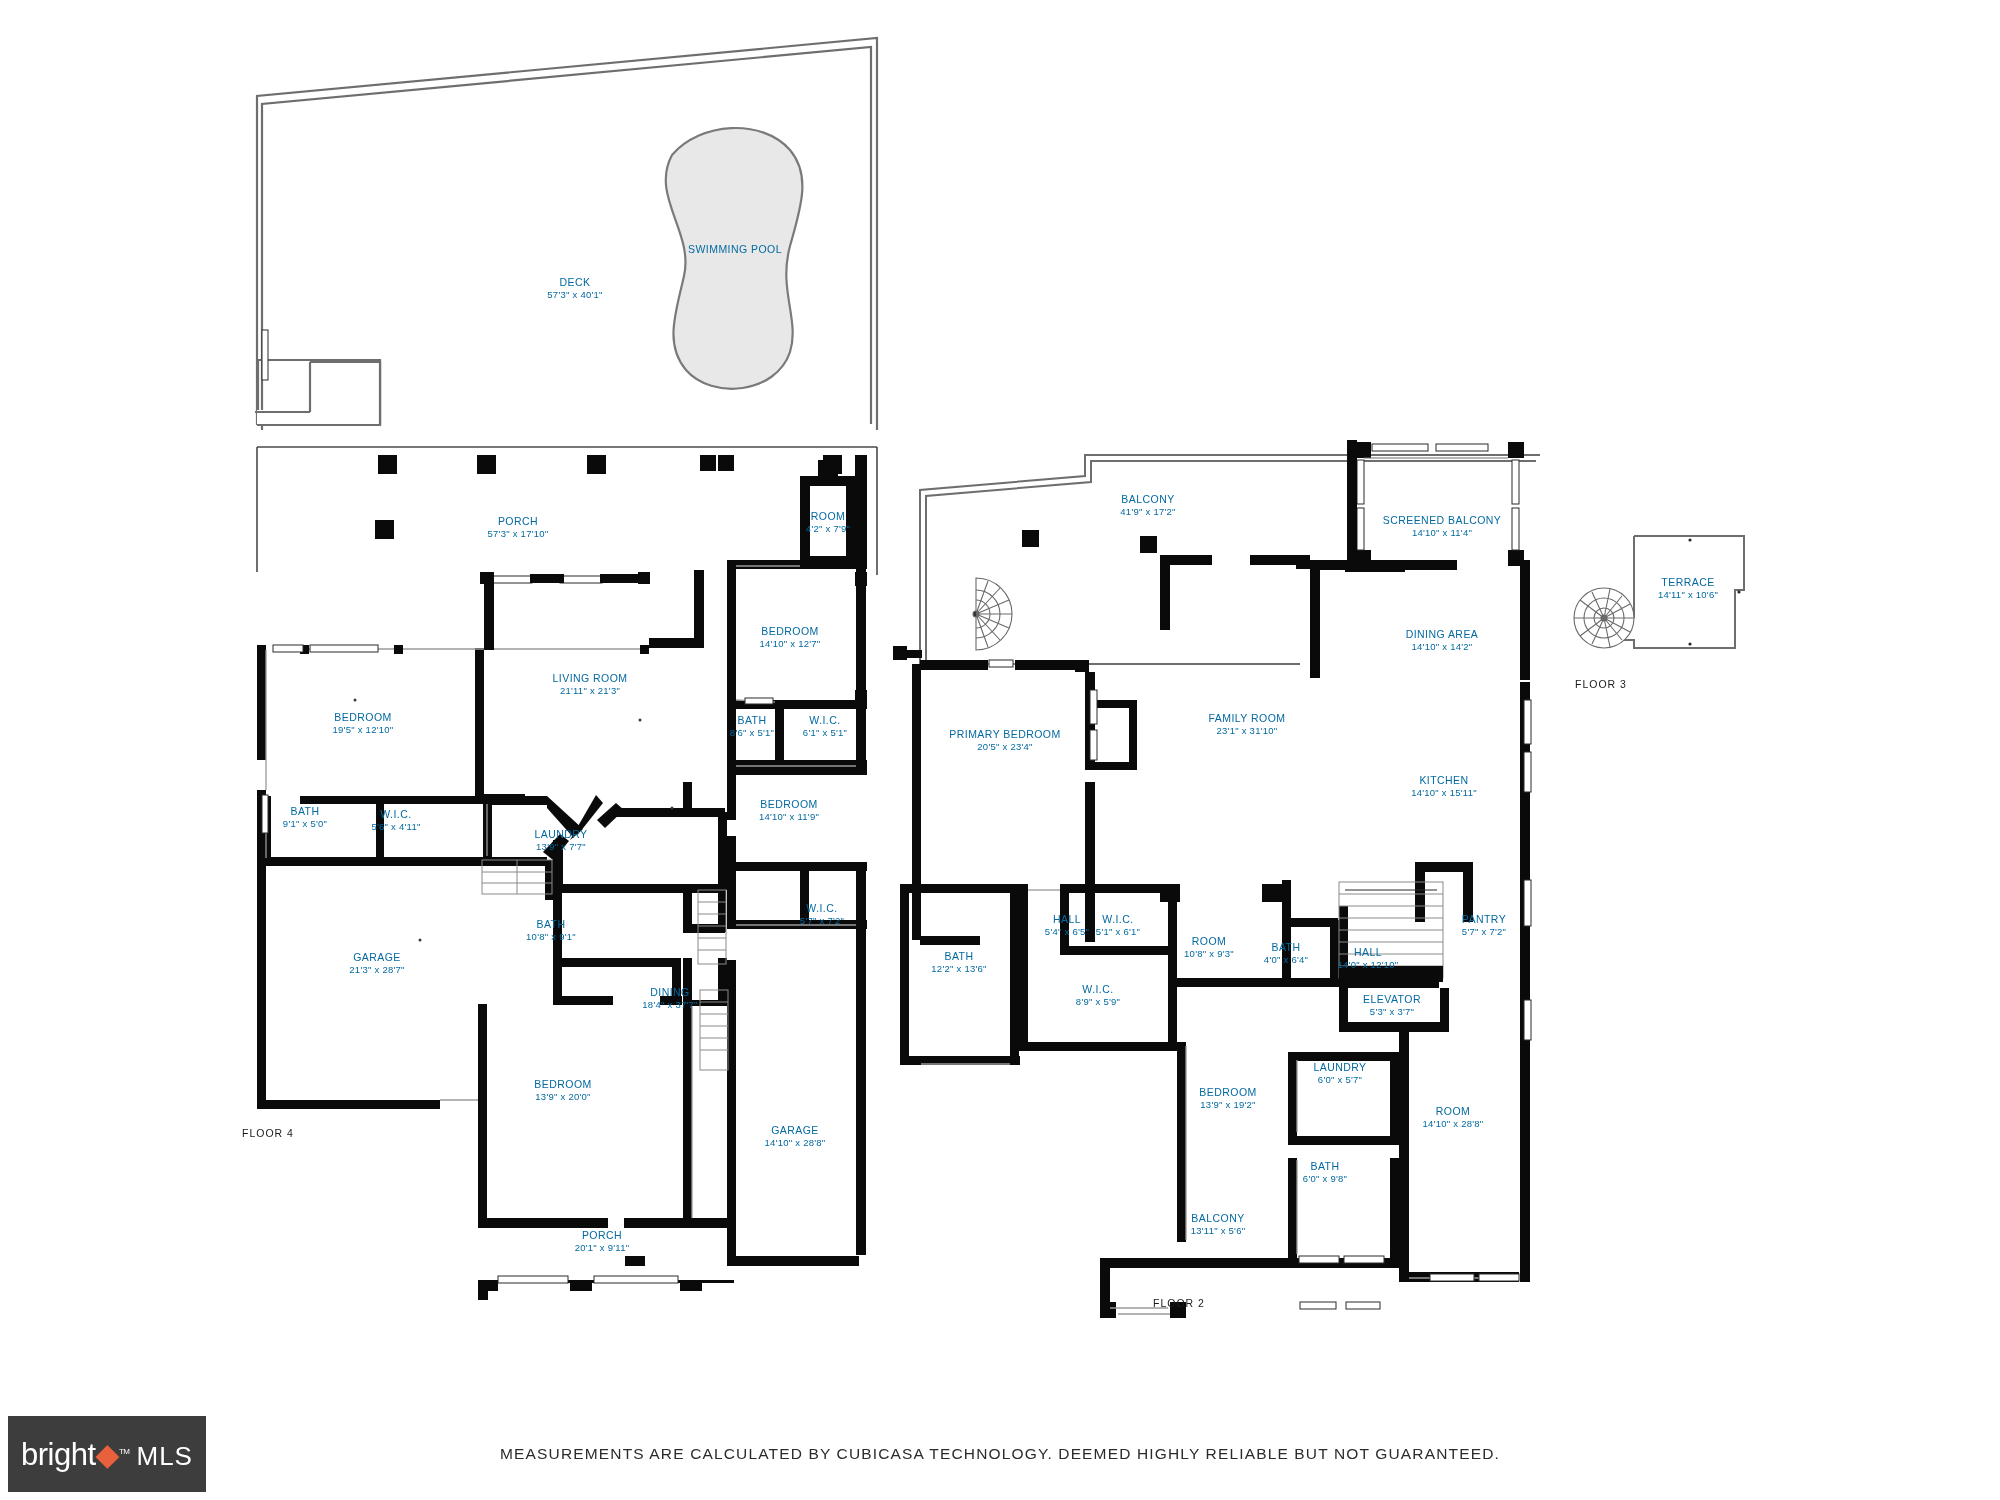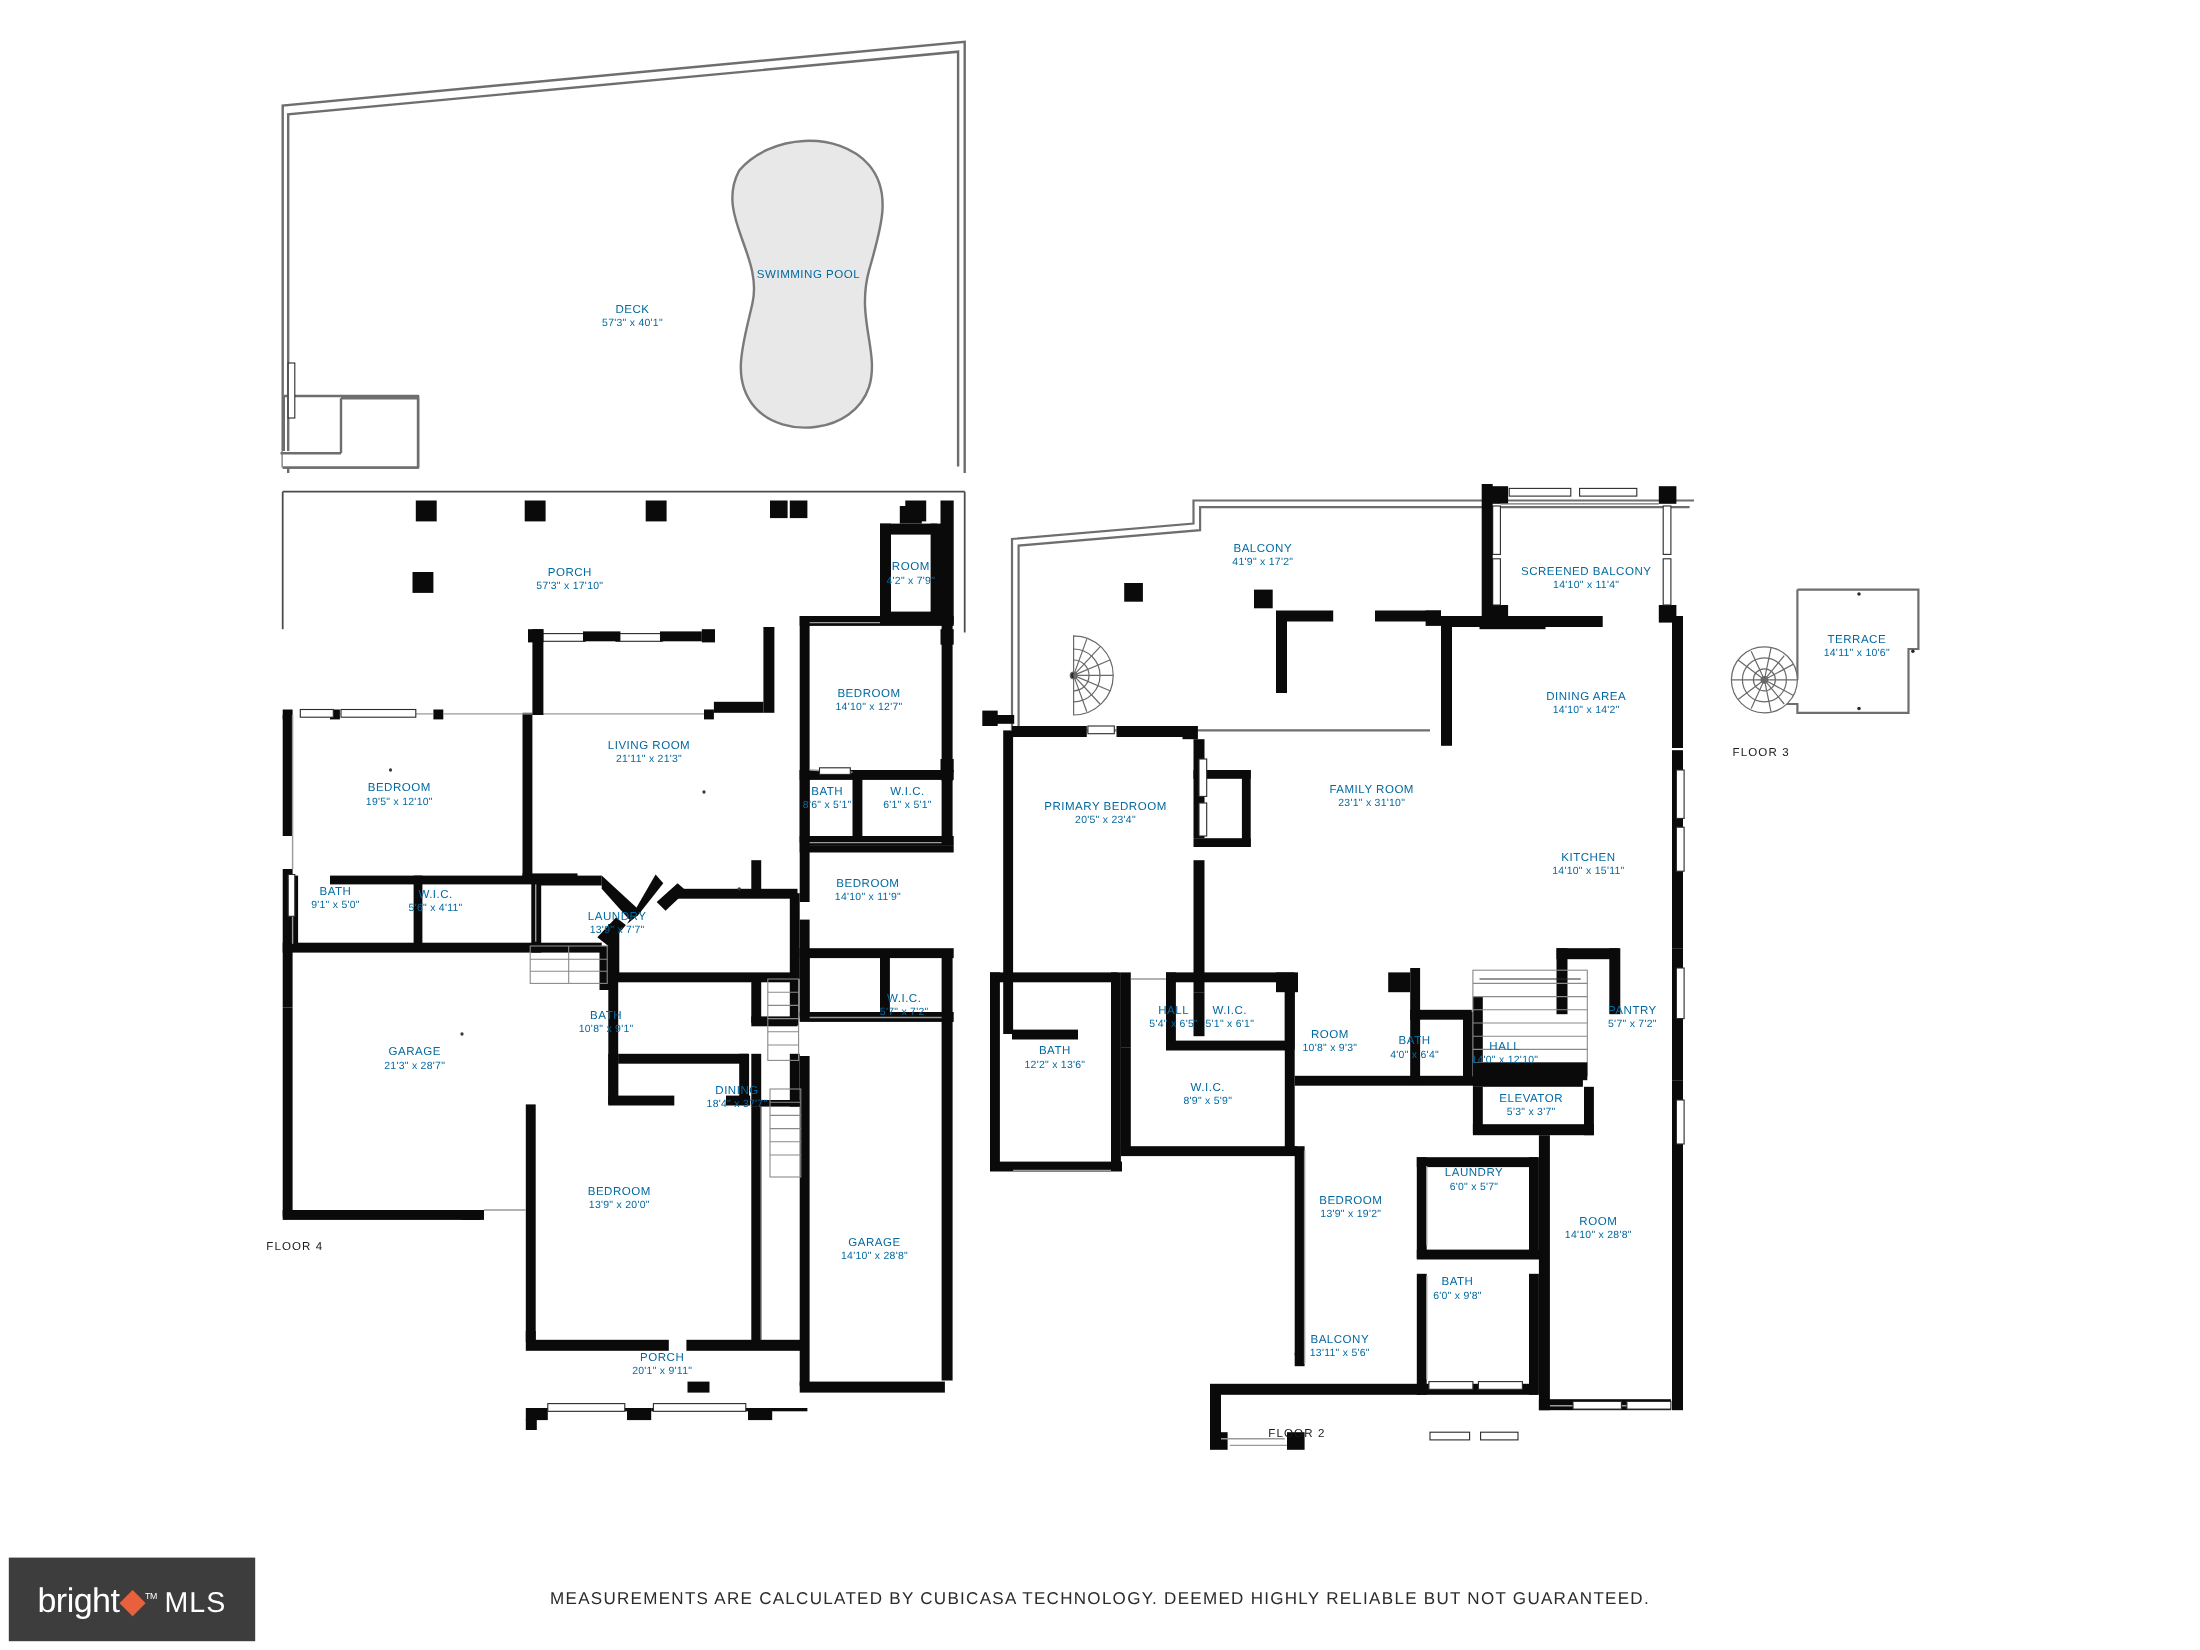--- a/index.html
+++ b/index.html
@@ -16,21 +16,21 @@
        font-family:"Liberation Sans",sans-serif;line-height:1.25;
        white-space:nowrap;transform:translate(-50%,-50%);}
   .lbl .nm{font-size:10.5px;letter-spacing:.45px;}
   .lbl .dm{font-size:9.5px;letter-spacing:.25px;}
   .floorlbl{position:absolute;font-size:10.5px;letter-spacing:1px;color:#1b1b1b;
             transform:translate(-50%,-50%);}
 
   
   #footer{position:absolute;left:0;bottom:0;width:2000px;height:92px;background:#fff;}
   #footer .rule{position:absolute;left:0;top:0;width:2000px;height:1px;background:#ffffff;}
-  #brand{position:absolute;left:8px;top:8px;width:224px;height:76px;background:#3d3d3d;
+  #brand{position:absolute;left:8px;top:8px;width:198px;height:76px;background:#3d3d3d;
          display:flex;align-items:center;justify-content:center;}
   #brand .bt{color:#ffffff;font-size:31px;letter-spacing:-0.5px;font-family:"Liberation Sans",sans-serif;}
   #brand .bt .dot{color:#e8613c;}
   #brand .bt .mls{font-size:26px;letter-spacing:1px;margin-left:7px;}
   #brand .tm{color:#fff;font-size:8px;vertical-align:super;}
   #disclaimer{position:absolute;left:0;top:0;width:2000px;height:92px;
               display:flex;align-items:center;justify-content:center;
               font-size:15.5px;letter-spacing:1.15px;color:#2b2b2b;}
 </style>
 </head>

